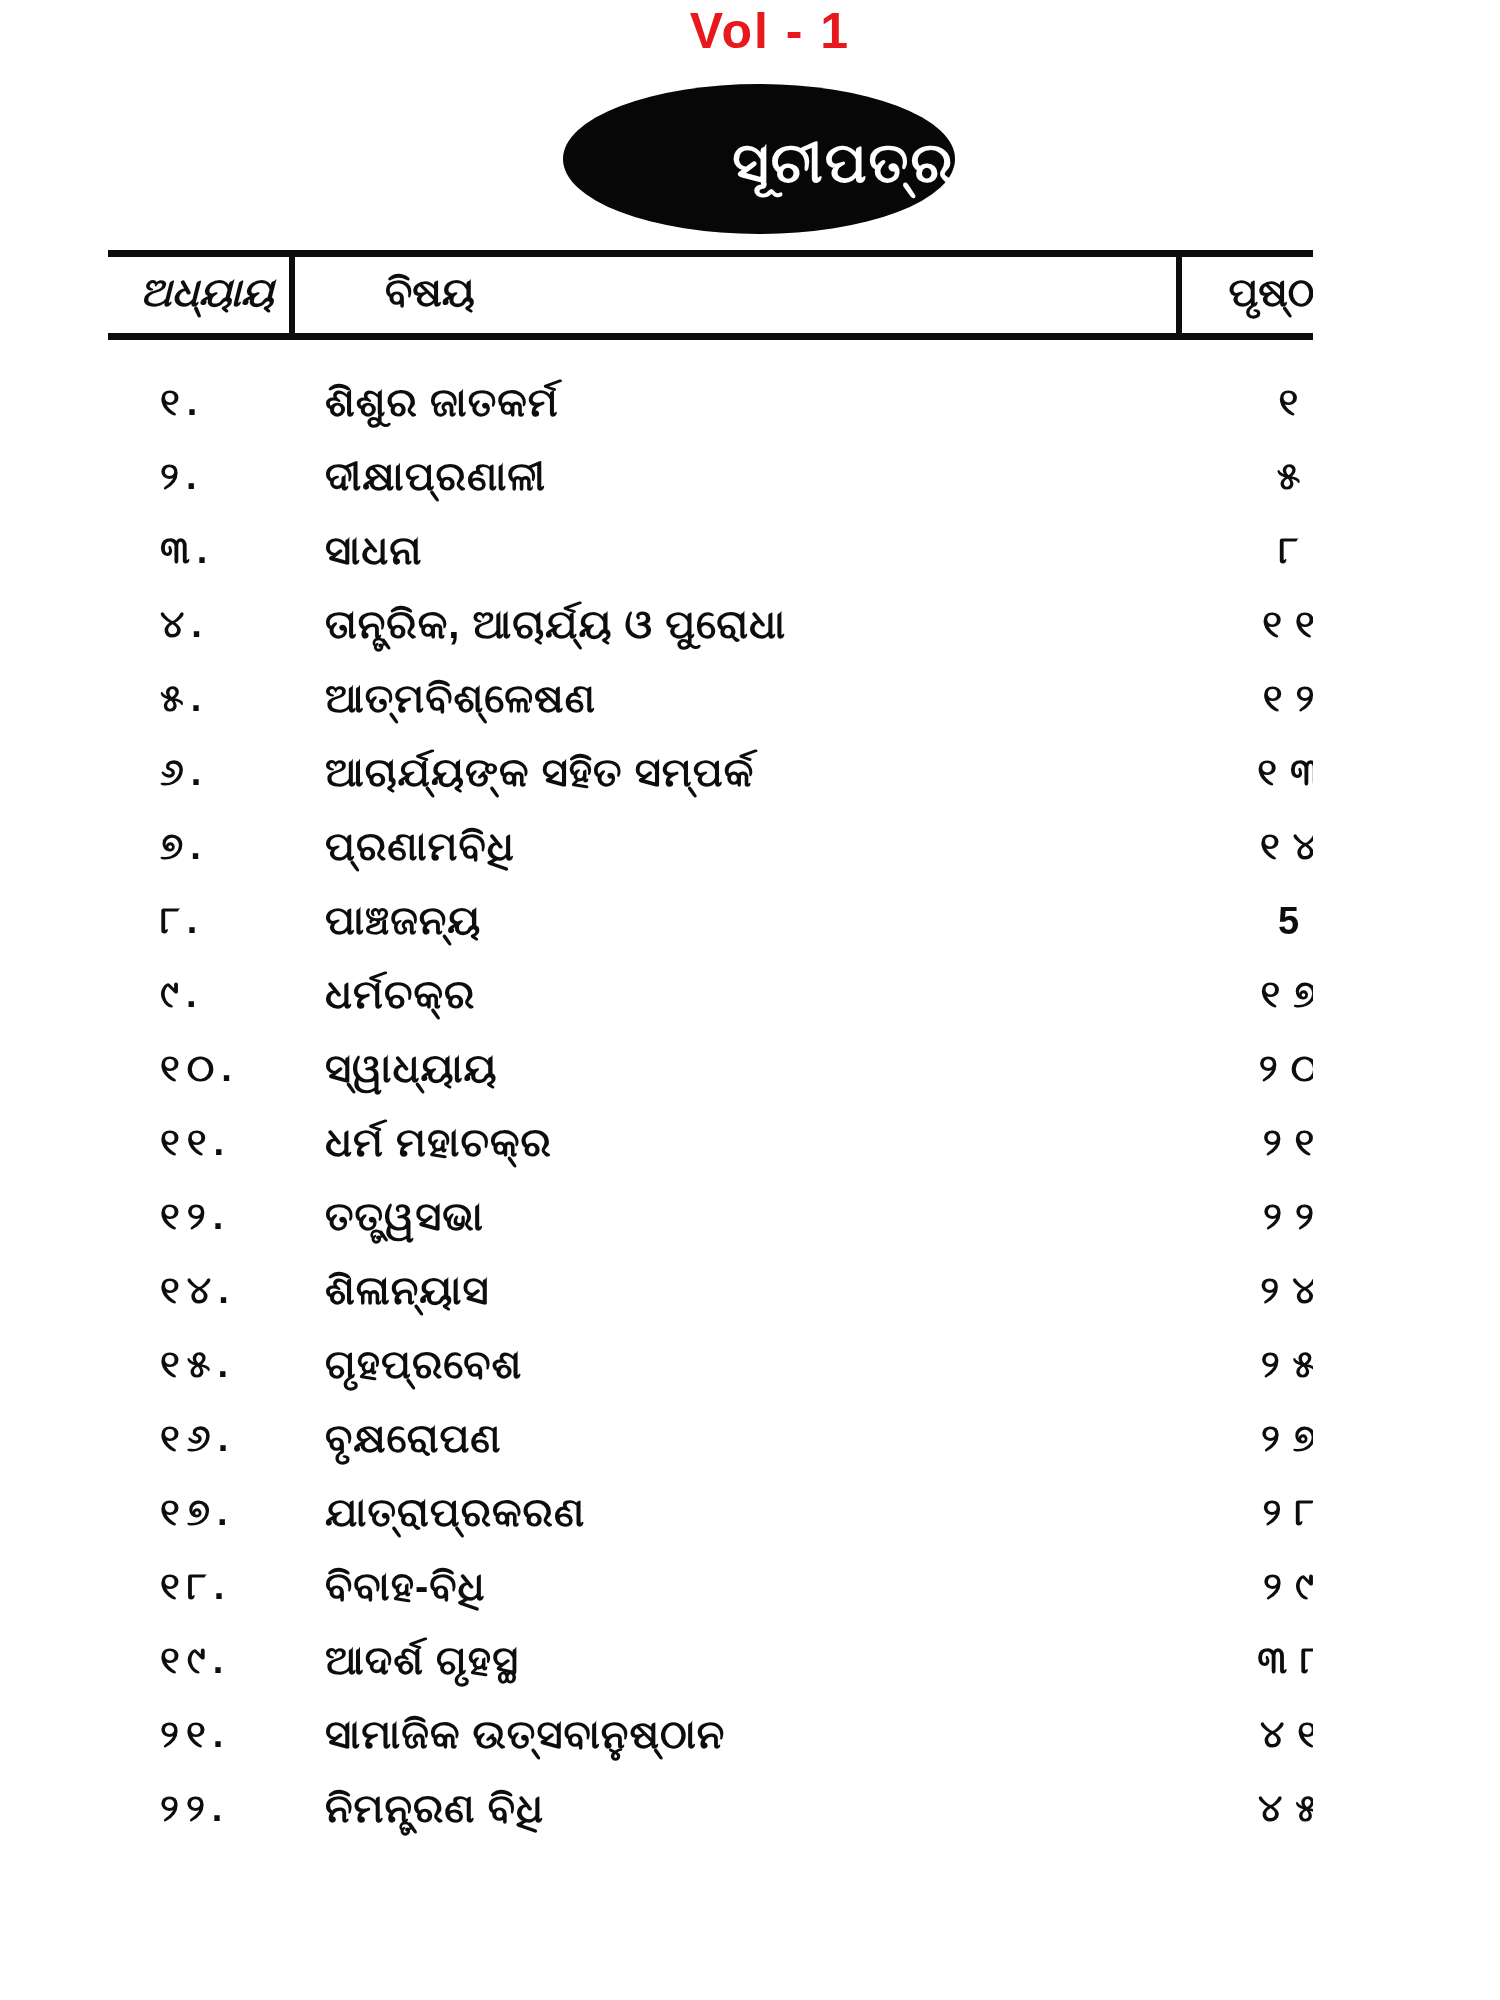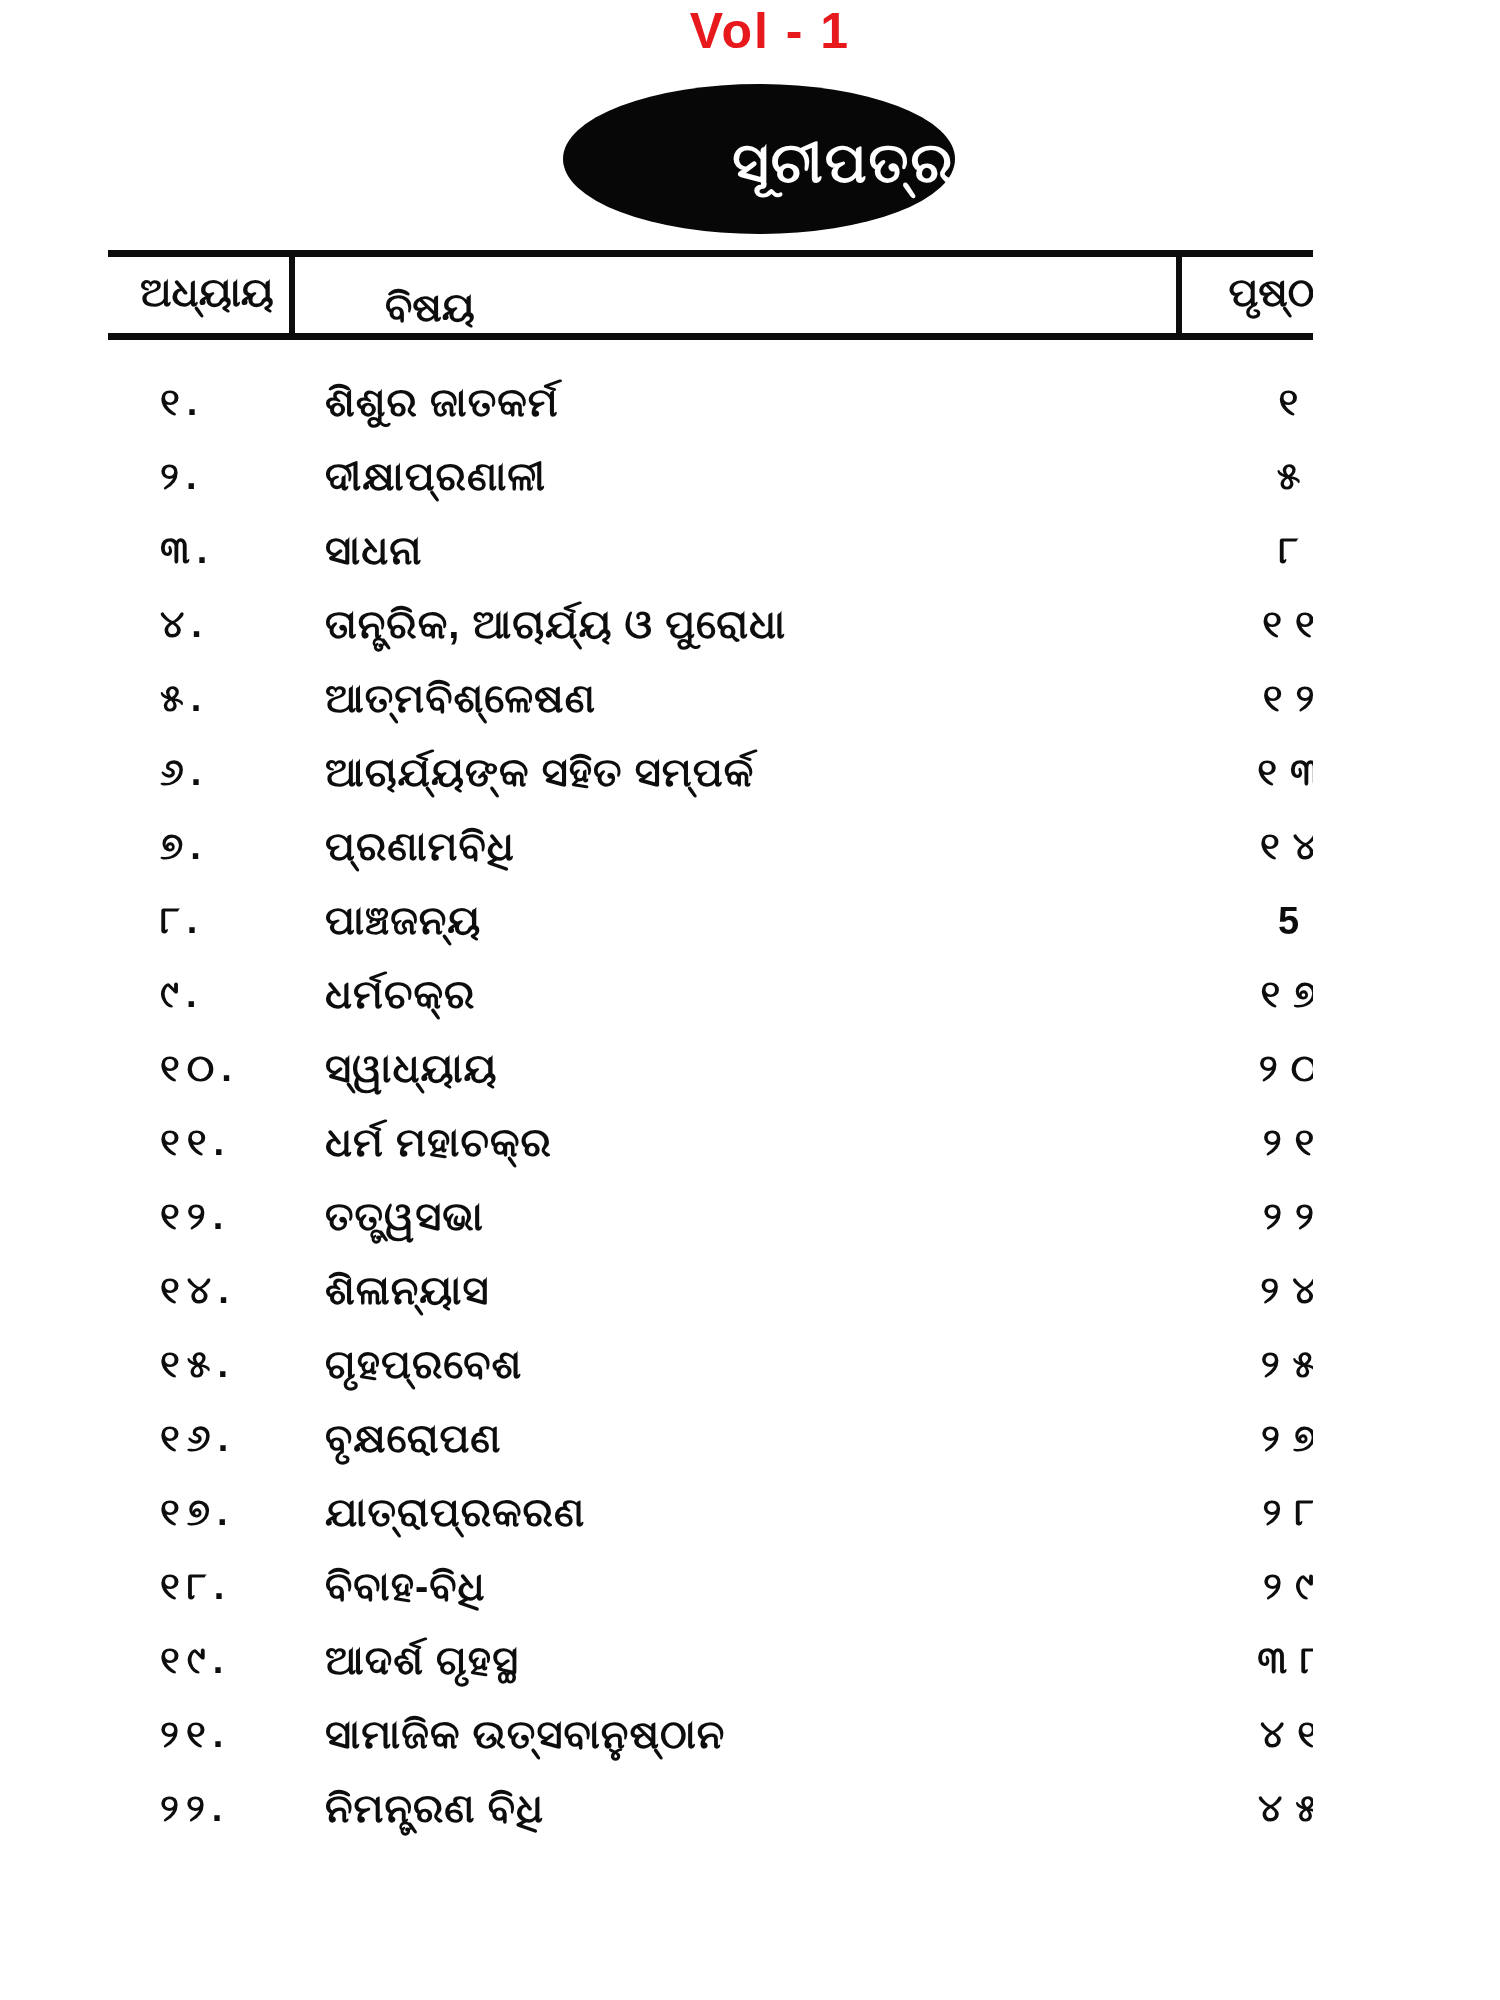--- a/index.html
+++ b/index.html
@@ -46,22 +46,22 @@
   .v1 { left: 289px; }
   .v2 { left: 1176px; }
   .hdr {
     position: absolute;
     top: 270px;
     font-size: 40px;
     font-weight: 700;
     line-height: 1.1;
     white-space: nowrap;
   }
-  .hdr-chapter { left: 140px; }
-  .hdr-subject { left: 385px; margin-top: 15px; }
+  .hdr-chapter { left: 140px; font-style: italic; }
+  .hdr-subject { left: 385px; }
   .hdr-page    { left: 1186px; width: 180px; text-align: center; }
   .rows {
     position: absolute;
     left: 0; top: 366px;
     width: 1500px;
   }
   .row { position: relative; height: 74px; }
   .no {
     position: absolute; left: 160px; top: 50%;
     transform: translateY(-50%);

